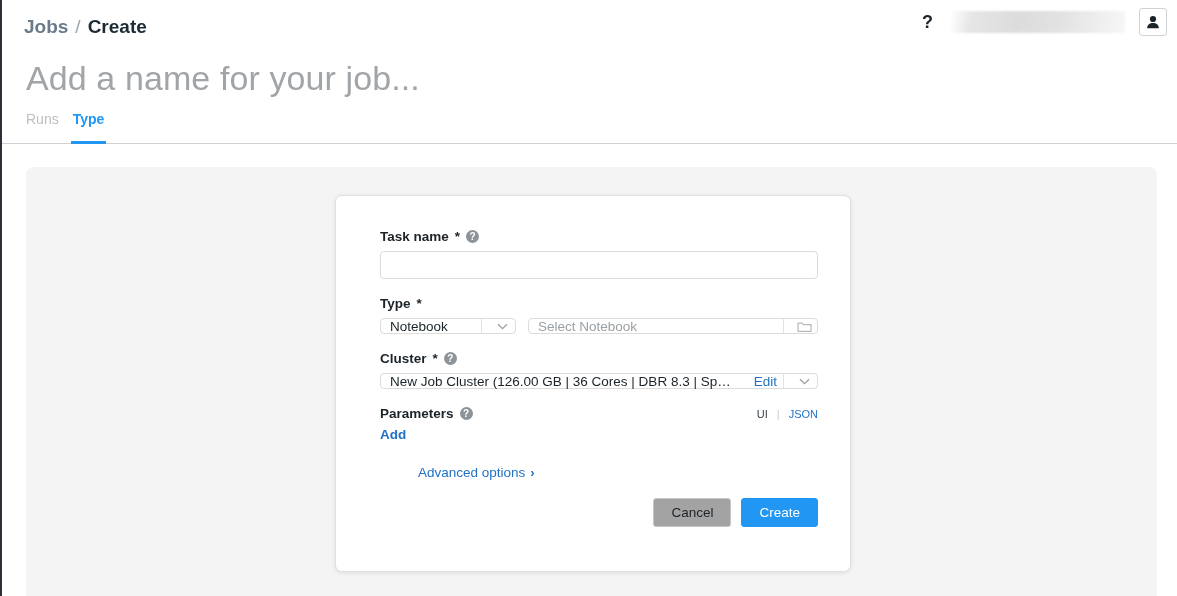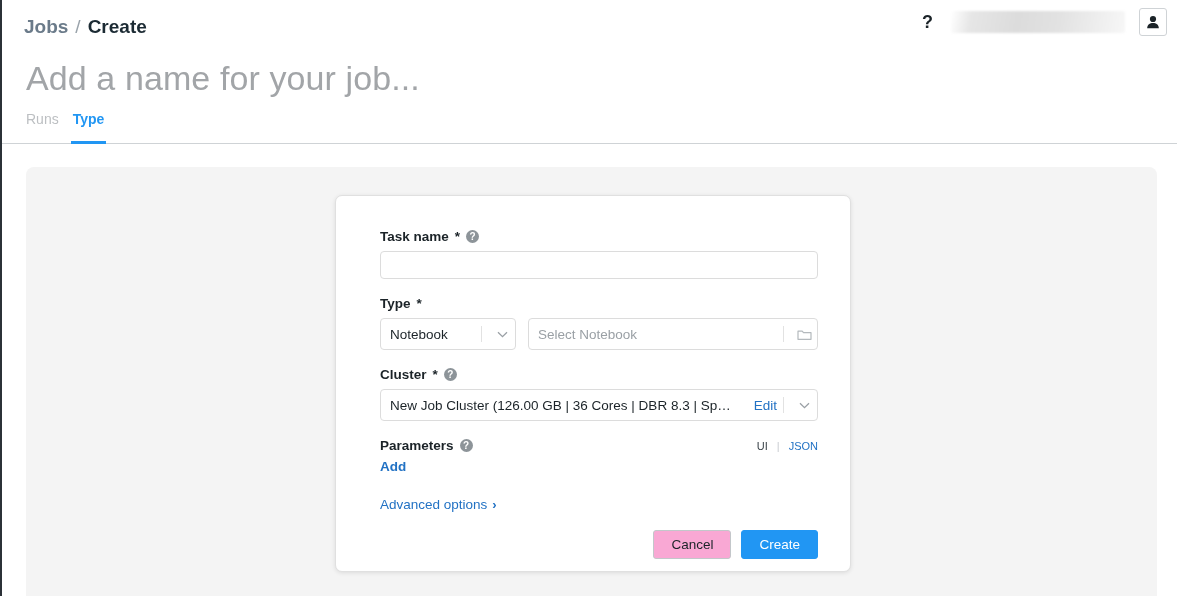--- a/index.html
+++ b/index.html
@@ -170,21 +170,21 @@
     font-family: "Liberation Sans", sans-serif;
     outline: none;
   }
   .text-input::placeholder { color: #9aa0a5; }
 
   .row-gap { margin-top: 17px; }
 
   .type-row { display: flex; gap: 12px; }
 
   .select-box {
-    height: 32px;
+    height: 16px;
     border: 1px solid #dcdcdc;
     border-radius: 4px;
     background: #ffffff;
     display: flex;
     align-items: center;
     padding: 0 0 0 9px;
     font-size: 13.5px;
     color: #1b2328;
     cursor: pointer;
   }
@@ -246,40 +246,41 @@
   }
 
   .adv-link {
     margin-top: 22px;
     color: #2272c4;
     font-size: 13.5px;
     cursor: pointer;
     display: flex;
     align-items: center;
     gap: 5px;
+    margin-left: 38px;
   }
   .adv-chev { font-weight: bold; font-size: 13px; }
 
   .btn-row {
     margin-top: 18px;
     display: flex;
     justify-content: flex-end;
     gap: 10px;
   }
   .btn {
     height: 29px;
     border-radius: 3px;
     font-size: 13.5px;
     padding: 0 17px;
     cursor: pointer;
     font-family: "Liberation Sans", sans-serif;
     line-height: 27px;
   }
   .btn-cancel {
-    background: #f9a8d4;
+    background: #a3a3a3;
     border: 1px solid #c3c7ca;
     color: #1b2328;
   }
   .btn-create {
     background: #2196f3;
     border: 1px solid #2196f3;
     color: #ffffff;
   }
 </style>
 </head>

